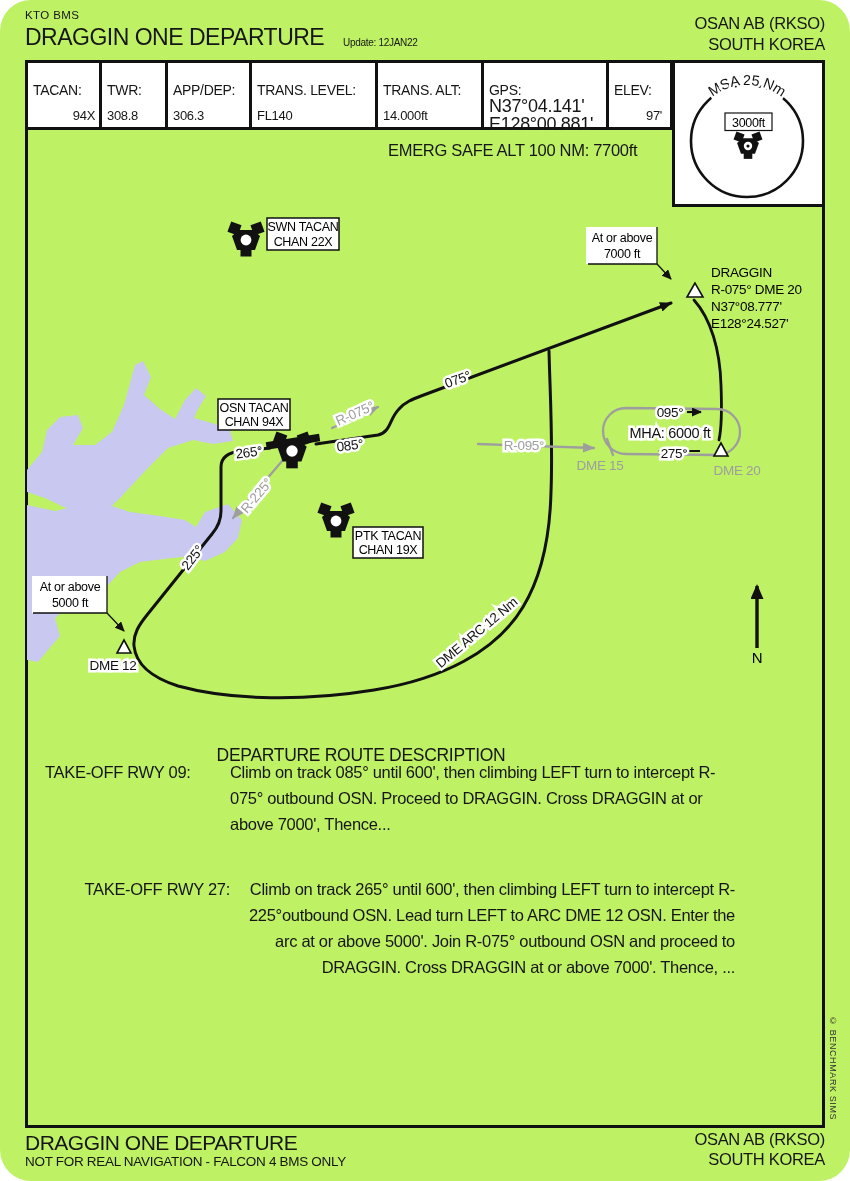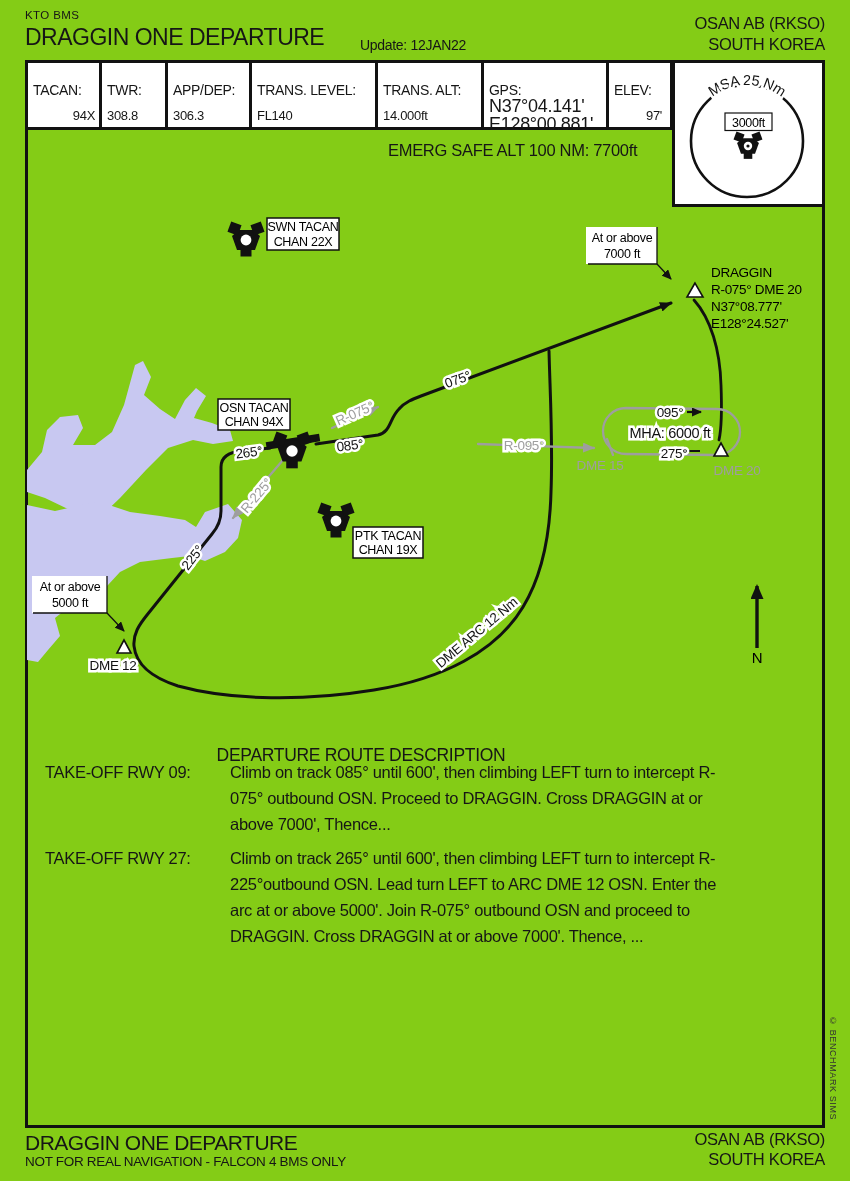--- a/index.html
+++ b/index.html
@@ -1,22 +1,22 @@
 <!DOCTYPE html>
 <html><head>
 <meta charset="utf-8">
 <style>
   html,body{margin:0;padding:0;background:#fff;}
-  .page{position:relative;width:850px;height:1181px;background:#84cc16;overflow:hidden;
-        font-family:"Liberation Sans",sans-serif;color:#161616;letter-spacing:-0.3px;}
+  .page{position:relative;width:850px;height:1181px;background:#bef264;overflow:hidden;
+        font-family:"Liberation Sans",sans-serif;color:#161616;letter-spacing:-0.3px;border-radius:31px;}
   .abs{position:absolute;}
   
   .brand{left:25px;top:9px;font-size:11.5px;letter-spacing:.4px;}
   .title{left:25px;top:24px;font-size:23px;letter-spacing:-0.5px;}
-  .update{left:360px;top:37px;font-size:14px;}
+  .update{left:343px;top:37px;font-size:10px;}
   .hdr-right{right:25px;top:13px;font-size:16.5px;line-height:21px;text-align:right;}
   
   .frame{left:25px;top:60px;width:800px;height:1068px;border:3.5px solid #111;box-sizing:border-box;}
   
   .info-row{left:25px;top:60px;width:648px;height:70px;border:3px solid #111;box-sizing:border-box;display:flex;background:#fff;}
   .cell{box-sizing:border-box;border-right:3px solid #111;display:flex;flex-direction:column;justify-content:space-between;padding:19px 4px 4px 5px;}
   .cell:last-child{border-right:none;}
   .cell .lab{font-size:14px;}
   .cell .val{font-size:13px;}
   .cell .val.right{text-align:right;}
@@ -26,21 +26,21 @@
   .msa-box{left:672px;top:60px;width:153px;height:147px;border:3px solid #111;box-sizing:border-box;background:#fff;}
   .emerg{left:388px;top:141px;font-size:16.5px;}
   
   .chart{left:25px;top:130px;}
   
   .desc-title{left:25px;top:745px;width:672px;text-align:center;font-size:17.5px;}
   .desc-row{left:45px;display:flex;font-size:16.5px;line-height:26px;}
   .desc-row .dlab{flex:0 0 185px;}
   .desc-row .dtxt{width:505px;}
   .rwy09{top:759px;}
-  .rwy27{top:845px;}
+  .rwy27{top:876px;text-align:right;}
   .note{left:45px;top:1042px;width:618px;font-size:16.5px;line-height:26px;}
   
   .f-title{left:25px;top:1131px;font-size:21px;letter-spacing:-0.5px;}
   .f-disc{left:25px;top:1154px;font-size:13.5px;}
   .f-right{right:25px;top:1129px;font-size:16.5px;line-height:20px;text-align:right;}
   .copyright{left:828px;top:1016px;writing-mode:vertical-rl;font-size:9px;letter-spacing:.6px;color:#333;}
   
   svg text{font-family:"Liberation Sans",sans-serif;letter-spacing:-0.3px;}
   .route{fill:none;stroke:#111;stroke-width:3;stroke-linecap:round;stroke-linejoin:round;}
   .route2{fill:none;stroke:#111;stroke-width:2.8;stroke-linecap:round;}

